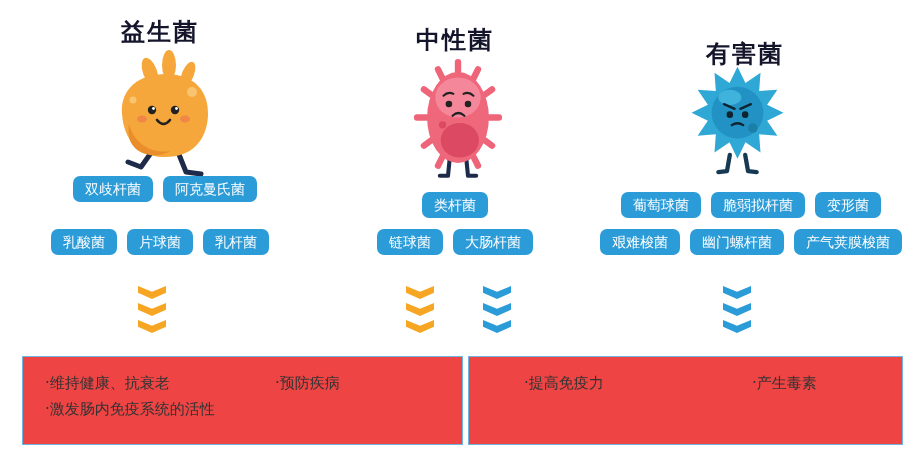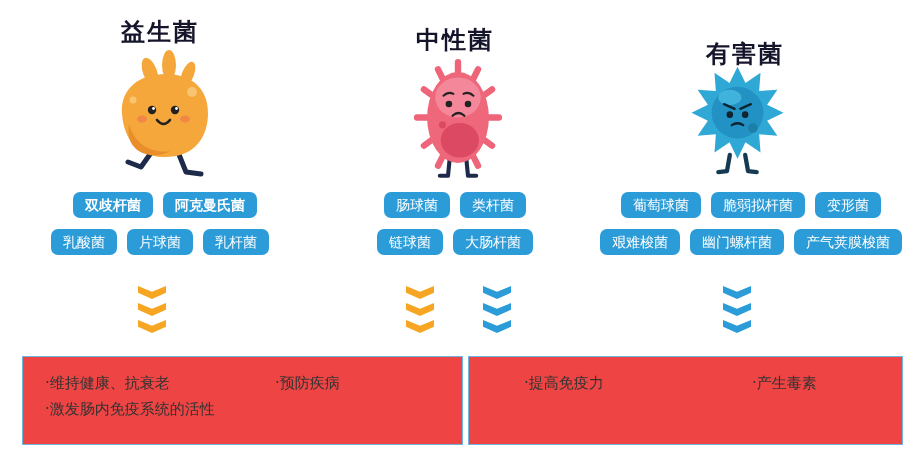--- a/index.html
+++ b/index.html
@@ -133,32 +133,31 @@
     <circle cx="60" cy="60" r="27" fill="#2292C4"></circle>
     <ellipse cx="52" cy="44" rx="12" ry="8" fill="#49BBE2" opacity="0.8"></ellipse>
     <circle cx="76" cy="76" r="5" fill="#1B7FA8"></circle>
     <path d="M46 51 L57 56" stroke="#10242f" stroke-width="2.4" stroke-linecap="round"></path>
     <path d="M74 51 L63 56" stroke="#10242f" stroke-width="2.4" stroke-linecap="round"></path>
     <circle cx="52" cy="62" r="3.4" fill="#10242f"></circle>
     <circle cx="68" cy="62" r="3.4" fill="#10242f"></circle>
     <path d="M54 73 Q60 69 66 73" stroke="#10242f" stroke-width="2.4" fill="none" stroke-linecap="round"></path>
   </svg>
 
-  <div class="pill-row" style="left:25px; top:192px; width:280px;font-weight:bold;">
+  <div class="pill-row" style="left:25px; top:176px; width:280px;">
     <span class="pill">双歧杆菌</span>
     <span class="pill">阿克曼氏菌</span>
   </div>
   <div class="pill-row" style="left:10px; top:229px; width:300px;">
     <span class="pill">乳酸菌</span>
     <span class="pill">片球菌</span>
     <span class="pill">乳杆菌</span>
   </div>
 
   <div class="pill-row" style="left:348px; top:192px; width:214px;">
-    <span class="pill">肠球菌</span>
     <span class="pill">类杆菌</span>
   </div>
   <div class="pill-row" style="left:348px; top:229px; width:214px;">
     <span class="pill">链球菌</span>
     <span class="pill">大肠杆菌</span>
   </div>
 
   <div class="pill-row" style="left:597px; top:192px; width:308px;">
     <span class="pill">葡萄球菌</span>
     <span class="pill">脆弱拟杆菌</span>

